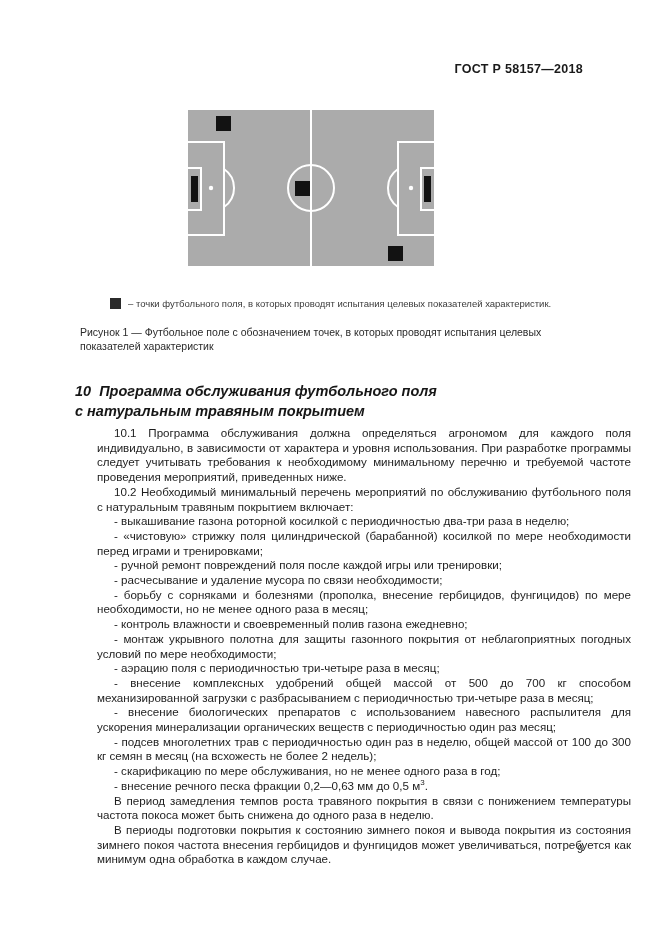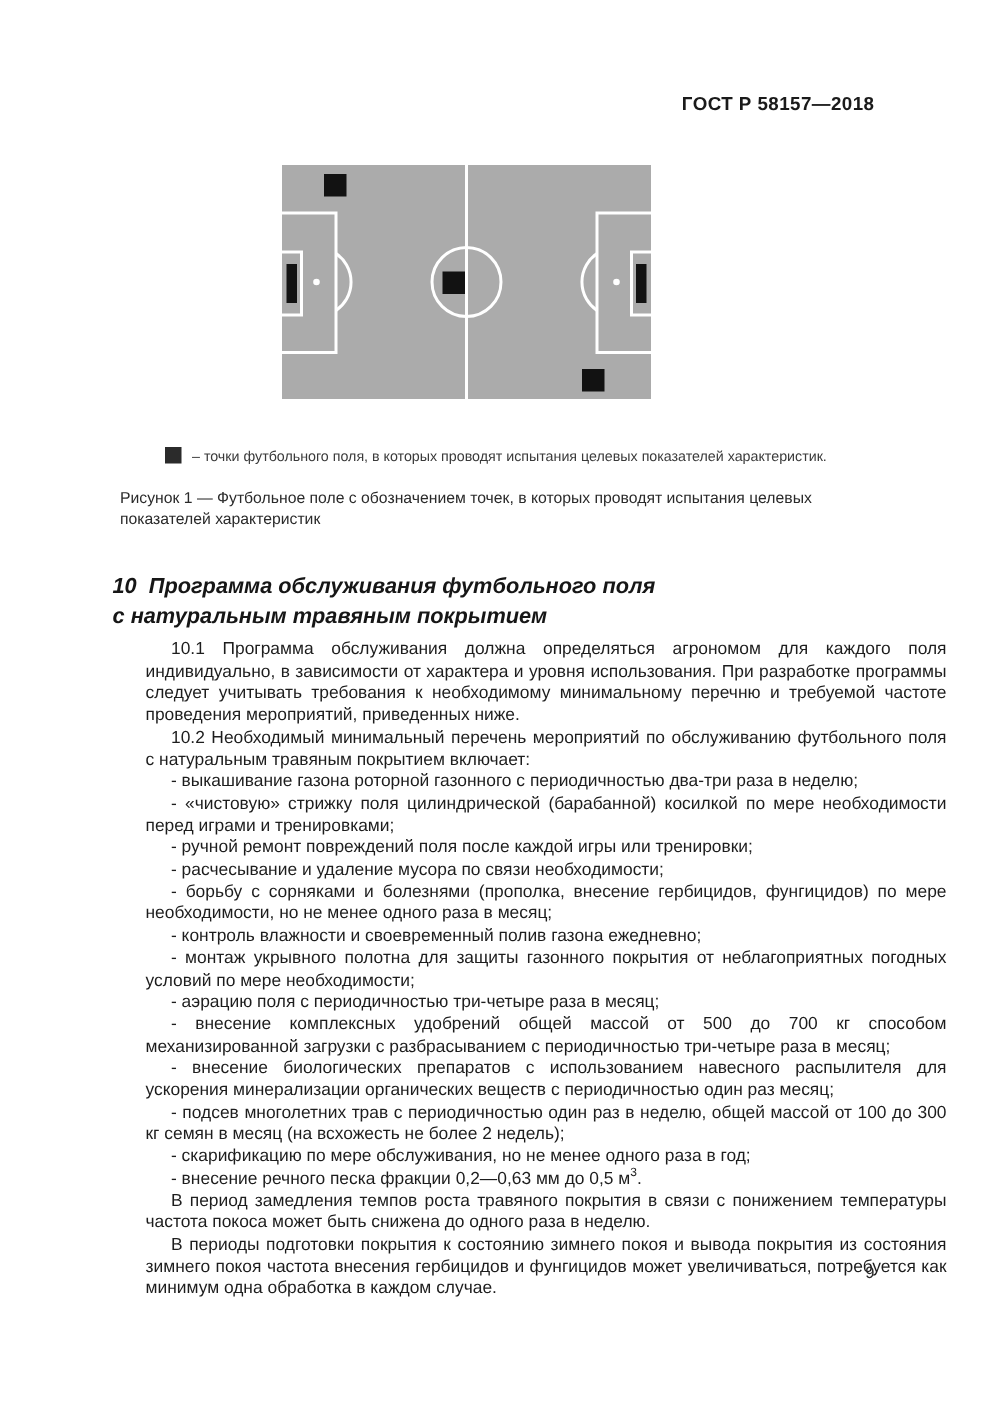--- a/index.html
+++ b/index.html
@@ -89,21 +89,21 @@
   <div class="figure-caption">Рисунок 1 — Футбольное поле с обозначением точек, в которых проводят испытания целевых показателей характеристик</div>
 
   <div class="section-heading">
     <div>10&nbsp; Программа обслуживания футбольного поля</div>
     <div>с натуральным травяным покрытием</div>
   </div>
 
   <div class="body-text">
       <p>10.1 Программа обслуживания должна определяться агрономом для каждого поля индивидуально, в зависимости от характера и уровня использования. При разработке программы следует учитывать требования к необходимому минимальному перечню и требуемой частоте проведения мероприятий, приведенных ниже.</p>
       <p>10.2 Необходимый минимальный перечень мероприятий по обслуживанию футбольного поля с натуральным травяным покрытием включает:</p>
-      <p>- выкашивание газона роторной газонного с периодичностью два-три раза в неделю;</p>
+      <p>- выкашивание газона роторной косилкой с периодичностью два-три раза в неделю;</p>
       <p>- «чистовую» стрижку поля цилиндрической (барабанной) косилкой по мере необходимости перед играми и тренировками;</p>
       <p>- ручной ремонт повреждений поля после каждой игры или тренировки;</p>
       <p>- расчесывание и удаление мусора по связи необходимости;</p>
       <p>- борьбу с сорняками и болезнями (прополка, внесение гербицидов, фунгицидов) по мере необходимости, но не менее одного раза в месяц;</p>
       <p>- контроль влажности и своевременный полив газона ежедневно;</p>
       <p>- монтаж укрывного полотна для защиты газонного покрытия от неблагоприятных погодных условий по мере необходимости;</p>
       <p>- аэрацию поля с периодичностью три-четыре раза в месяц;</p>
       <p>- внесение комплексных удобрений общей массой от 500 до 700 кг способом механизированной загрузки с разбрасыванием с периодичностью три-четыре раза в месяц;</p>
       <p>- внесение биологических препаратов с использованием навесного распылителя для ускорения минерализации органических веществ с периодичностью один раз месяц;</p>
       <p>- подсев многолетних трав с периодичностью один раз в неделю, общей массой от 100 до 300 кг семян в месяц (на всхожесть не более 2 недель);</p>

